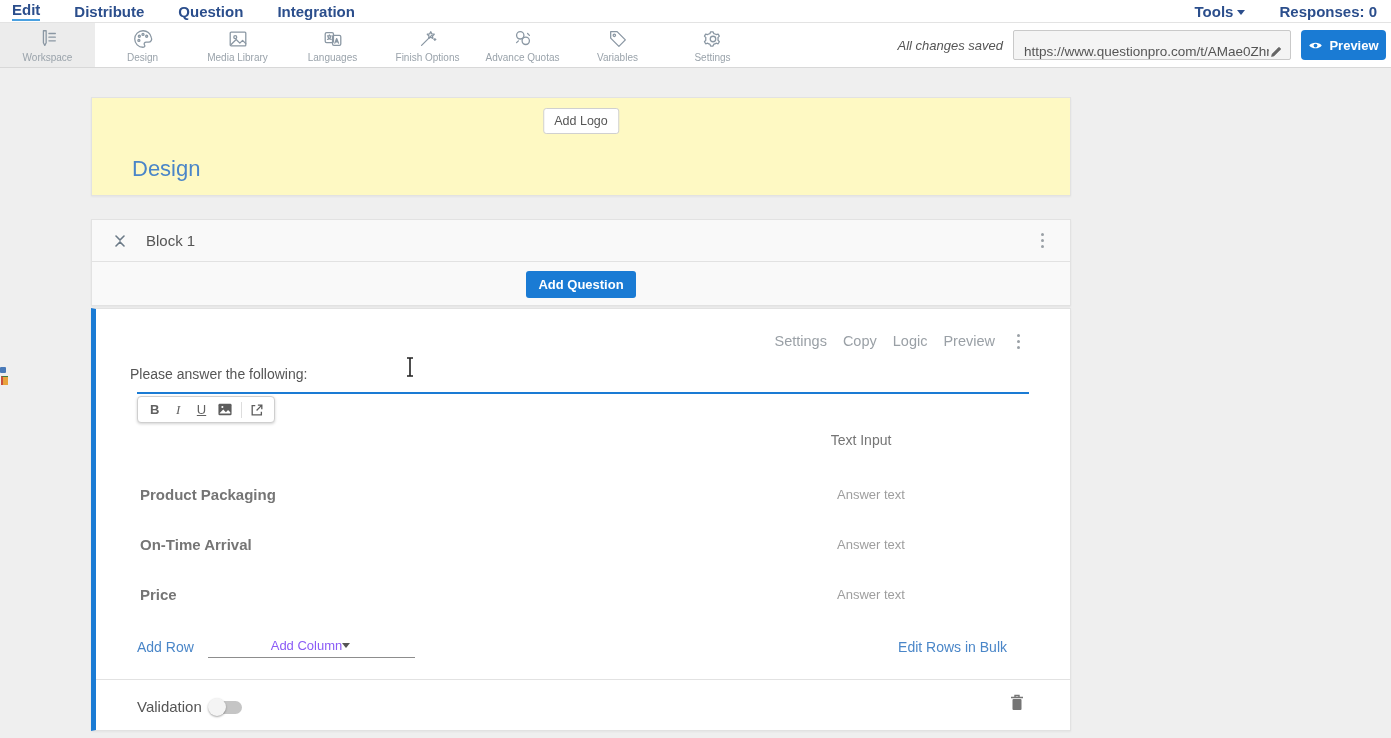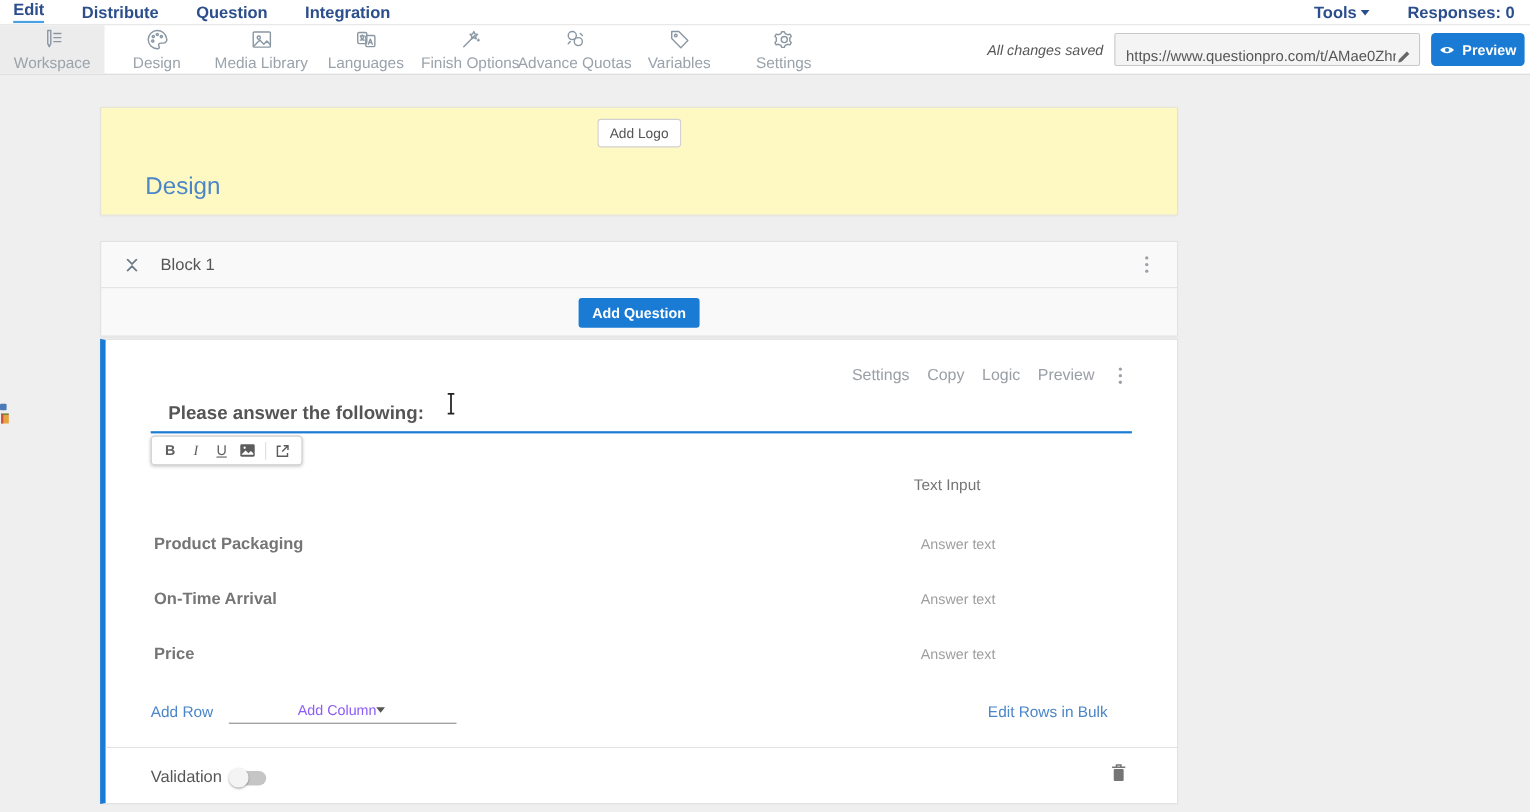--- a/index.html
+++ b/index.html
@@ -15,21 +15,21 @@
   .topnav-right { margin-left:auto; display:flex; align-items:center; gap:34px; padding-right:14px; }
   .caret-down { display:inline-block; width:0; height:0; border-left:4px solid transparent;
                 border-right:4px solid transparent; border-top:5px solid #2b4e8c; margin-left:4px; vertical-align:middle; }
 
   
   .toolbar { position:absolute; top:23px; left:0; width:1391px; height:45px; background:#fff;
              border-bottom:1px solid #d8d8d8; display:flex; align-items:stretch; }
   .tb-item { width:95px; display:flex; flex-direction:column; align-items:center; justify-content:center;
              gap:2px; cursor:pointer; }
   .tb-item.active { background:#ececec; }
-  .tb-item .lbl { font-size:14px; color:#9aa3ab; white-space:nowrap; }
+  .tb-item .lbl { font-size:10px; color:#9aa3ab; white-space:nowrap; }
   .tb-item svg { stroke:#8a97a3; fill:none; stroke-width:1.4; stroke-linecap:round; stroke-linejoin:round; }
   .tb-right { margin-left:auto; display:flex; align-items:center; gap:10px; padding-right:5px; }
   .saved { font-size:13px; font-style:italic; color:#555; white-space:nowrap; }
   .urlbox { width:278px; height:30px; background:#f4f4f4; border:1px solid #c9c9c9; border-radius:2px;
             display:flex; align-items:flex-end; padding:17px 6px 0 10px; }
   .urlbox input { flex:1; min-width:0; border:none; background:transparent; font-size:13.5px; color:#555;
                   font-family:"Liberation Sans", sans-serif; outline:none; }
   .btn-preview { width:85px; height:30px; background:#1a7bd4; border:none; border-radius:4px; color:#fff;
                  font-size:13px; font-weight:700; display:flex; align-items:center; justify-content:center;
                  gap:6px; cursor:pointer; font-family:"Liberation Sans", sans-serif; }
@@ -53,21 +53,21 @@
   .kebab i { width:3px; height:3px; border-radius:50%; background:#9aa0a6; display:block; }
   .addq-row { position:absolute; top:42px; left:0; right:0; height:45px; display:flex; align-items:center; justify-content:center; }
   .btn-addq { background:#1a7bd4; color:#fff; border:none; border-radius:3px; font-size:13px; font-weight:700;
               padding:6px 12px; cursor:pointer; font-family:"Liberation Sans", sans-serif; }
 
   
   .qcard { top:308px; height:423px; background:#fff; border-left:5px solid #1a7bd4; }
   .q-links { position:absolute; top:24px; right:50px; display:flex; align-items:center; gap:16px; }
   .q-links span { font-size:14.5px; color:#9aa0a6; cursor:pointer; }
   .q-links .kebab { margin:0 0 0 6px; }
-  .q-title { position:absolute; left:57px; top:57px; font-size:17px; color:#555;font-weight:bold; }
+  .q-title { position:absolute; left:34px; top:57px; font-size:14px; color:#555; }
   .q-underline { position:absolute; left:41px; right:41px; top:83px; border-bottom:2px solid #1a7bd4; }
   .cursor-ibeam { position:absolute; left:308px; top:47px; }
   .fmt-toolbar { position:absolute; left:41px; top:87px; width:138px; height:27px; background:#fff;
                  border:1px solid #cfcfcf; border-radius:4px; box-shadow:0 1px 3px rgba(0,0,0,0.18);
                  display:flex; align-items:center; padding:0 6px; gap:2px; }
   .fmt-btn { width:22px; height:21px; display:flex; align-items:center; justify-content:center;
              font-size:13px; color:#616161; cursor:pointer; }
   .fmt-btn.bold { font-weight:800; }
   .fmt-btn.italic { font-style:italic; font-family:"Liberation Serif", serif; }
   .fmt-btn.under { text-decoration:underline; }

